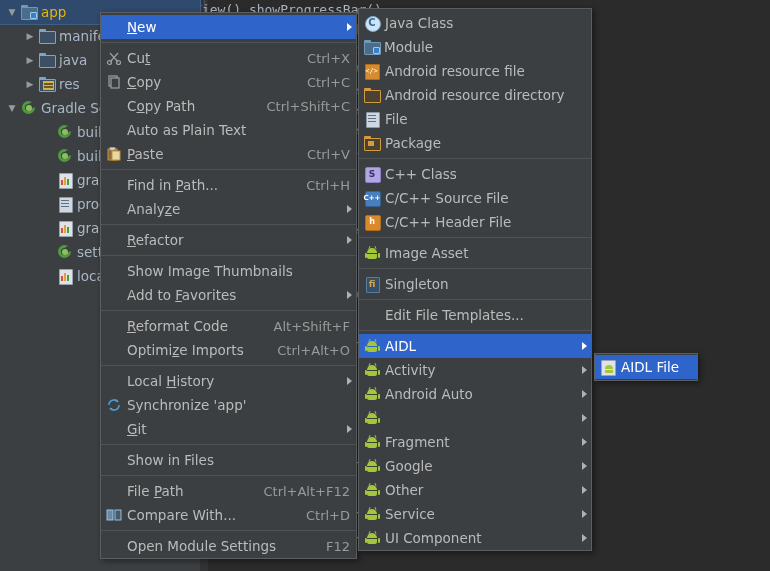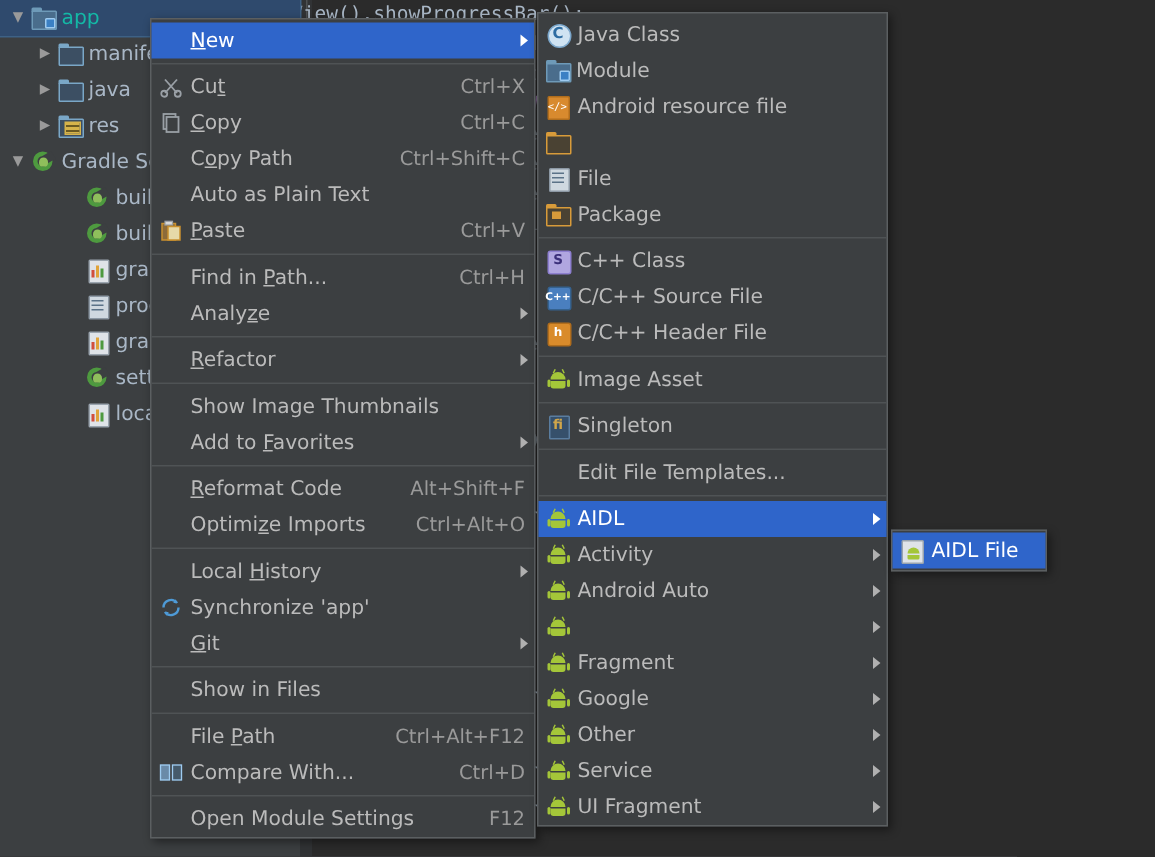--- a/index.html
+++ b/index.html
@@ -58,21 +58,21 @@
   .tree-arrow.empty { visibility: hidden; }
   .tree-icon {
     width: 18px;
     height: 16px;
     flex: 0 0 18px;
     margin-right: 3px;
     position: relative;
     display: inline-block;
   }
   .tree-label { color: #a9b7c6; }
-  .tree-row.selected .tree-label { color: #14b8a6; }
+  .tree-row.selected .tree-label { color: #eab308; }
 
   
   .ic-module { }
   .ic-module .body {
     position:absolute; left:1px; top:3px; width:15px; height:11px;
     background:#4a6d8c; border:1px solid #6e9ab8; border-radius:1px;
   }
   .ic-module .tab {
     position:absolute; left:1px; top:1px; width:7px; height:3px;
     background:#6e9ab8; border-radius:1px 1px 0 0;
@@ -649,20 +649,21 @@
           <i class="page"></i>
           <span class="tagtxt">&lt;/&gt;</span>
         </span>
         <span class="menu-label">Android resource file</span>
       </div>
       <div class="menu-item">
         <span class="menu-icon ic-dirorange">
           <i class="tab"></i>
           <i class="body"></i>
         </span>
+        <span class="menu-label">Android resource directory</span>
       </div>
       <div class="menu-item">
         <span class="menu-icon ic-textfile">
           <i class="page"></i>
           <i class="line" style="top:4px"></i>
           <i class="line" style="top:7px"></i>
           <i class="line" style="top:10px"></i>
         </span>
         <span class="menu-label">File</span>
       </div>
@@ -839,21 +840,21 @@
         <span class="menu-icon">
           <span class="android-bot">
             <i class="ant1"></i>
             <i class="ant2"></i>
             <i class="head"></i>
             <i class="arml"></i>
             <i class="armr"></i>
             <i class="body"></i>
           </span>
         </span>
-        <span class="menu-label">UI Fragment</span>
+        <span class="menu-label">UI Component</span>
         <span class="menu-arrow"></span>
       </div>
     </div>
 
   <div id="aidl-submenu">
       <div class="menu-item highlight">
         <span class="menu-icon ic-aidlfile">
           <i class="page"></i>
           <span class="bot">
             <i class="h"></i>

